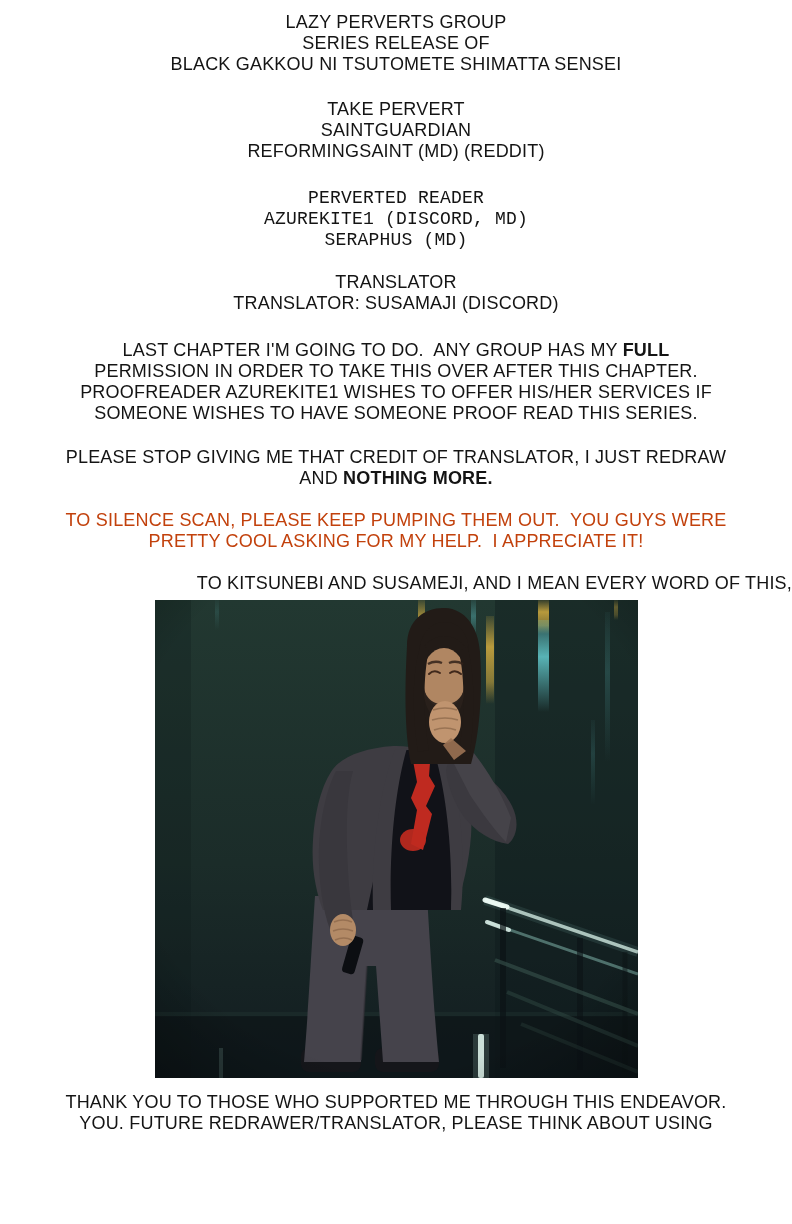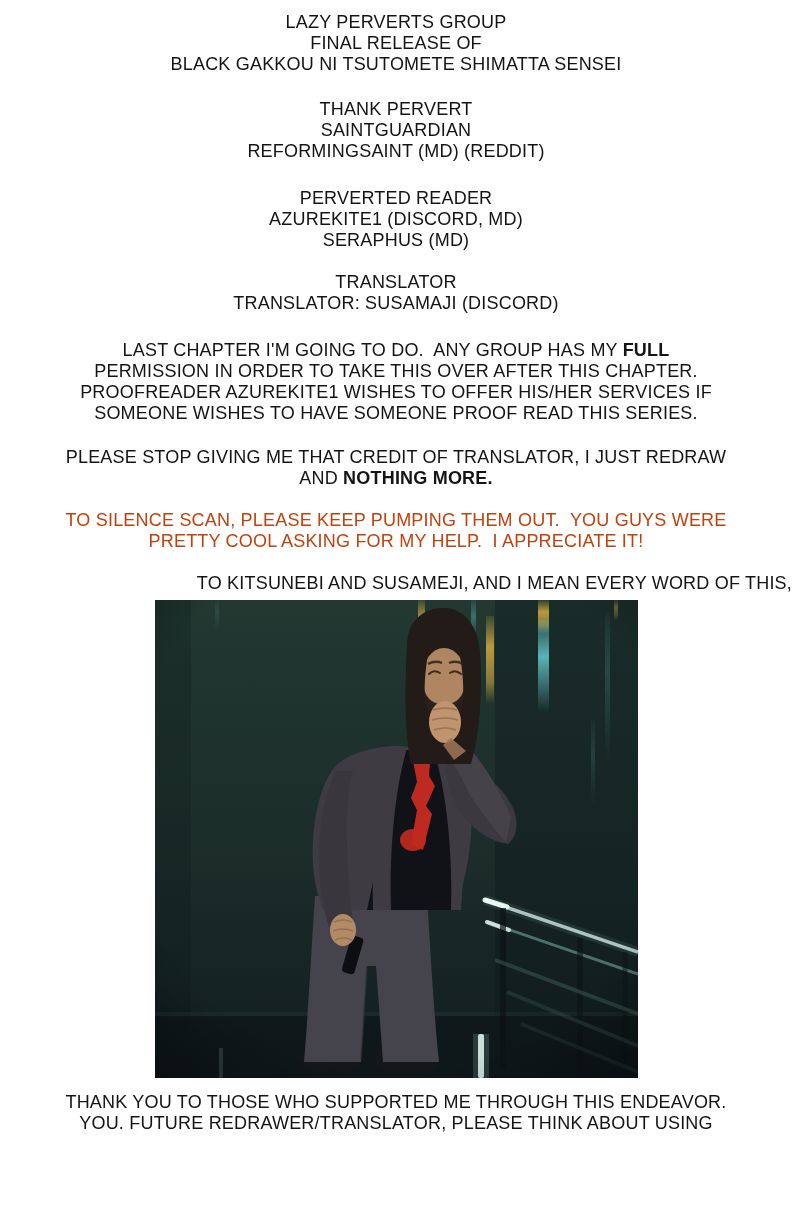--- a/index.html
+++ b/index.html
@@ -28,29 +28,29 @@
     position:absolute;left:155px;top:600px;width:483px;height:478px;
     background:#1b2c29;
   }
   .photo svg{display:block;width:100%;height:100%;}
 </style>
 </head>
 <body style="background: rgb(255, 255, 255);">
 
 <div class="tblock" id="b0" style="color: rgb(20, 20, 20);">
     <div class="line"><span>LAZY PERVERTS GROUP</span></div>
-    <div class="line"><span>FINAL RELEASE OF</span></div>
+    <div class="line"><span>SERIES RELEASE OF</span></div>
     <div class="line"><span>BLACK GAKKOU NI TSUTOMETE SHIMATTA SENSEI</span></div>
   </div>
 <div class="tblock" id="b1" style="color: rgb(20, 20, 20);">
-    <div class="line"><span>THANK PERVERT</span></div>
+    <div class="line"><span>TAKE PERVERT</span></div>
     <div class="line"><span>SAINTGUARDIAN</span></div>
     <div class="line"><span>REFORMINGSAINT (MD) (REDDIT)</span></div>
   </div>
-<div class="tblock" id="b2" style="color: rgb(20, 20, 20);">
+<div class="tblock" id="b2" style="color: rgb(20, 20, 20); font-family: Liberation Mono, monospace;">
     <div class="line"><span>PERVERTED READER</span></div>
     <div class="line"><span>AZUREKITE1 (DISCORD, MD)</span></div>
     <div class="line"><span>SERAPHUS (MD)</span></div>
   </div>
 <div class="tblock" id="b3" style="color: rgb(20, 20, 20);">
     <div class="line"><span>TRANSLATOR</span></div>
     <div class="line"><span>TRANSLATOR: SUSAMAJI (DISCORD)</span></div>
   </div>
 <div class="tblock" id="b4" style="color: rgb(20, 20, 20);">
     <div class="line"><span>LAST CHAPTER I'M GOING TO DO.  ANY GROUP HAS MY </span><span class="bold">FULL</span></div>

